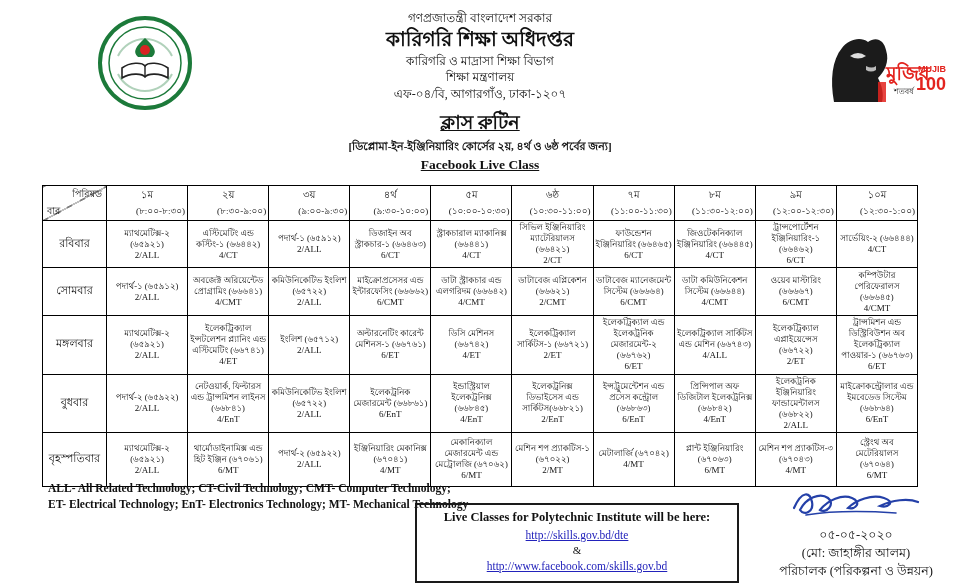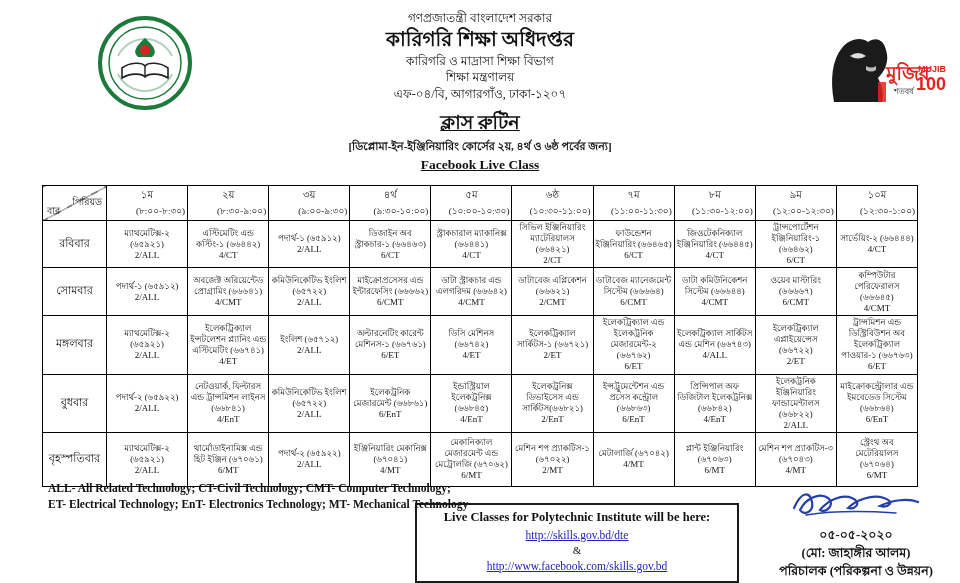--- a/index.html
+++ b/index.html
@@ -29,40 +29,40 @@
   
   .routine-table { position:absolute; left:42px; top:185px; width:876px;
                    border-collapse:collapse; table-layout:fixed; }
   .routine-table th, .routine-table td {
     border:1px solid #000; text-align:center; vertical-align:middle;
     padding:1px 2px; font-weight:normal;
   }
   .routine-table col.day-col { width:64px; }
   .corner { position:relative; height:33px;
     background:linear-gradient(to bottom right,#fff 49.5%,#000 49.5%,#000 50.6%,#fff 50.6%); }
-  .corner .c-top    { position:absolute; top:9px; right:4px; font-size:9.5px; }
+  .corner .c-top    { position:absolute; top:1px; right:4px; font-size:9.5px; }
   .corner .c-bottom { position:absolute; bottom:1px; left:4px; font-size:9.5px; }
   .p-label { font-size:10px; }
   .p-time  { font-size:9px;text-align:right;  }
   .day-cell { font-size:11px; }
   .subj { font-size:8.6px; line-height:1.28; }
   .grp  { font-size:9px;   line-height:1.25; }
   tbody tr:nth-child(1) { height:45px; }
   tbody tr:nth-child(2) { height:48px; }
   tbody tr:nth-child(3) { height:54px; }
   tbody tr:nth-child(4) { height:58px; }
   tbody tr:nth-child(5) { height:54px; }
   
   .legend { position:absolute; left:48px; top:481px; font-size:11.5px; font-weight:bold; line-height:1.35; }
   .live-box { position:absolute; left:403px; top:503px; width:324px;
               border:2px solid #1a1a1a; text-align:center; padding:5px 6px 7px;margin-left:12px; }
   .live-box .lb-title { font-size:12.5px; font-weight:bold; }
   .live-box a { color:var(--link,#2222bb); font-size:11.5px; text-decoration:underline; display:inline-block; margin-top:2px; }
   .live-box .lb-amp { font-size:11px; margin-top:1px; }
-  .signature { position:absolute; left:758px; top:482px; width:196px; text-align:center;font-weight:bold; }
+  .signature { position:absolute; left:758px; top:482px; width:196px; text-align:center; }
   .sig-line { font-size:12.5px; line-height:1.45; }
 </style>
 </head>
 <body>
 
 <div class="page">
 
   <div class="logo-left">
     <svg width="94" height="94" viewBox="0 0 94 94">
       <circle cx="47" cy="47" r="45" fill="#ffffff" stroke="#1c7a3a" stroke-width="4"></circle>

